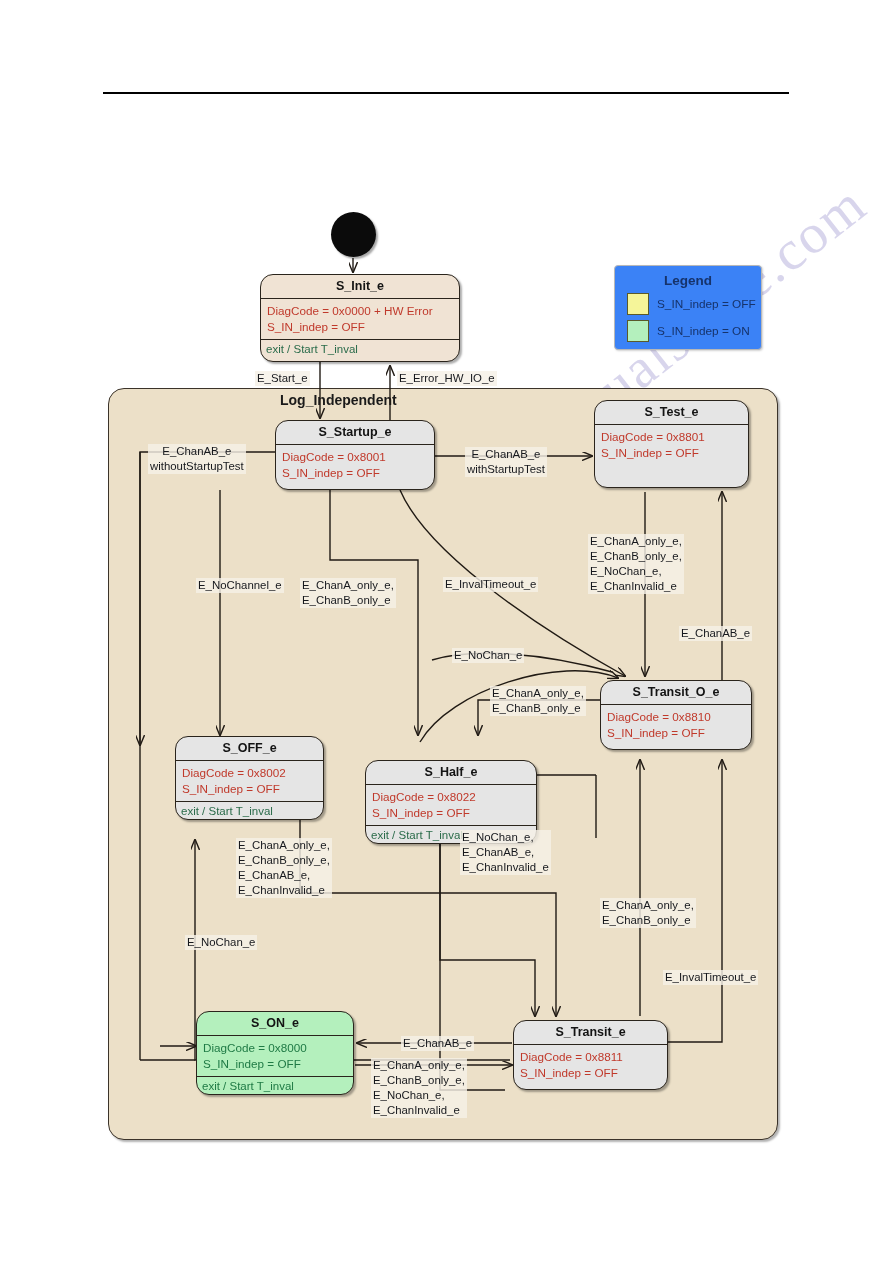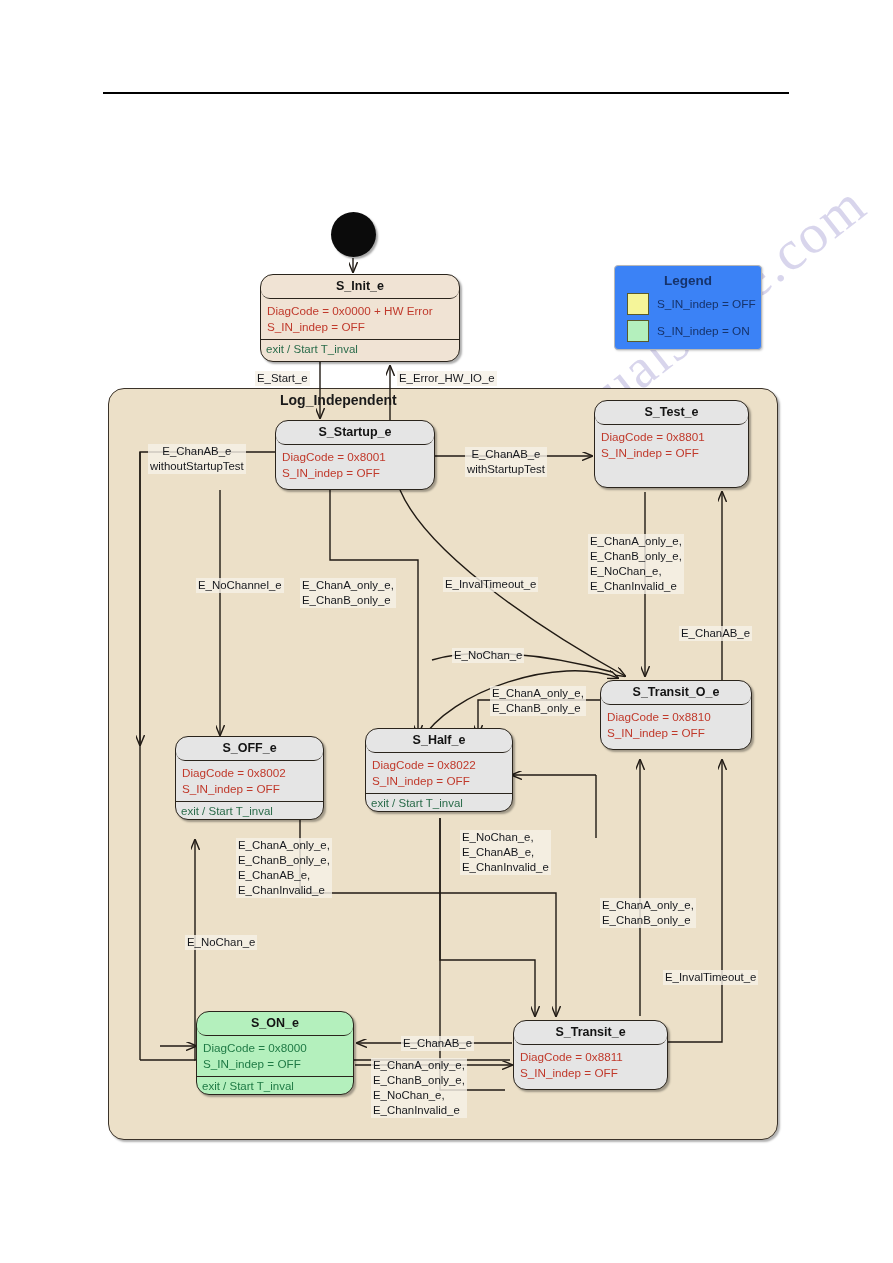--- a/index.html
+++ b/index.html
@@ -65,21 +65,20 @@
     overflow: hidden;
   }
   .state .name {
     text-align: center;
     font-size: 12.5px;
     font-weight: bold;
     color: #141414;
     padding: 4px 4px 5px 4px;
     border-bottom: 1.4px solid #2a241c;
     box-sizing: border-box;
-    border-radius: 9px;
   }
   .state .body {
     padding: 4px 6px 4px 6px;
     box-sizing: border-box;
   }
   .state .body div {
     font-size: 11.7px;
     color: #c0392b;
     line-height: 16px;
     white-space: nowrap;
@@ -254,21 +253,21 @@
 
   <div class="state off" style="left:175px; top:736px; width:149px; height:84px;">
     <div class="name">S_OFF_e</div>
     <div class="body">
       <div>DiagCode = 0x8002</div>
       <div>S_IN_indep  = OFF</div>
     </div>
     <div class="exitrow">exit / Start T_inval</div>
   </div>
 
-  <div class="state off" style="left:365px; top:728px; width:148px; height:84px;">
+  <div class="state off" style="left:365px; top:760px; width:172px; height:84px;">
     <div class="name">S_Half_e</div>
     <div class="body">
       <div>DiagCode = 0x8022</div>
       <div>S_IN_indep  = OFF</div>
     </div>
     <div class="exitrow">exit / Start T_inval</div>
   </div>
 
   <div class="state on" style="left:196px; top:1011px; width:158px; height:84px;">
     <div class="name">S_ON_e</div>

